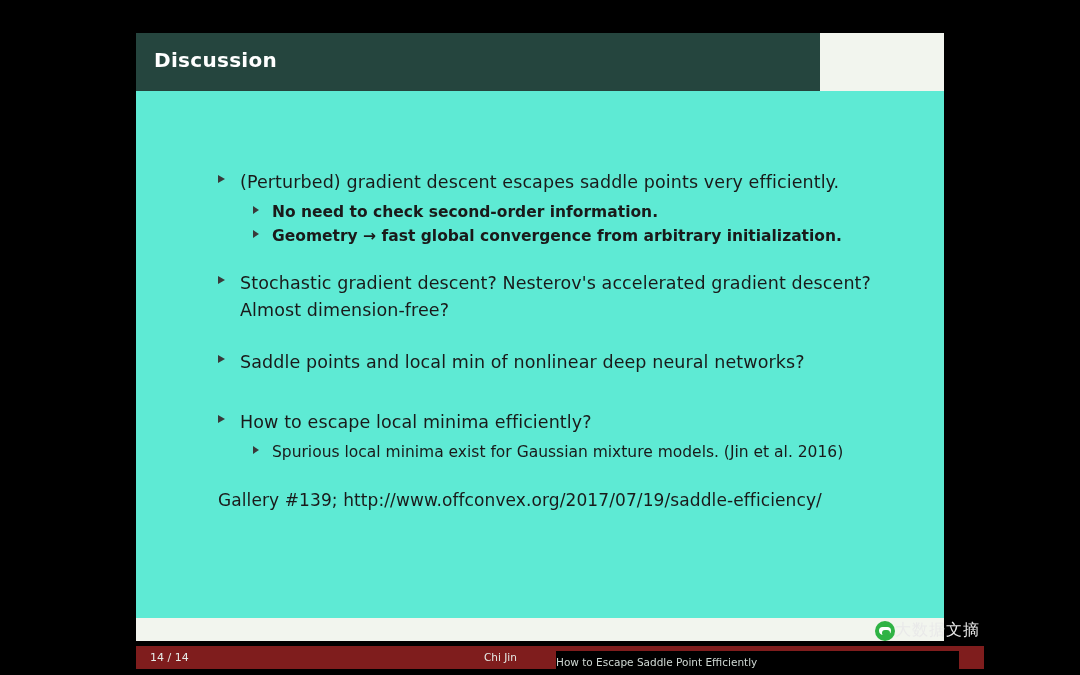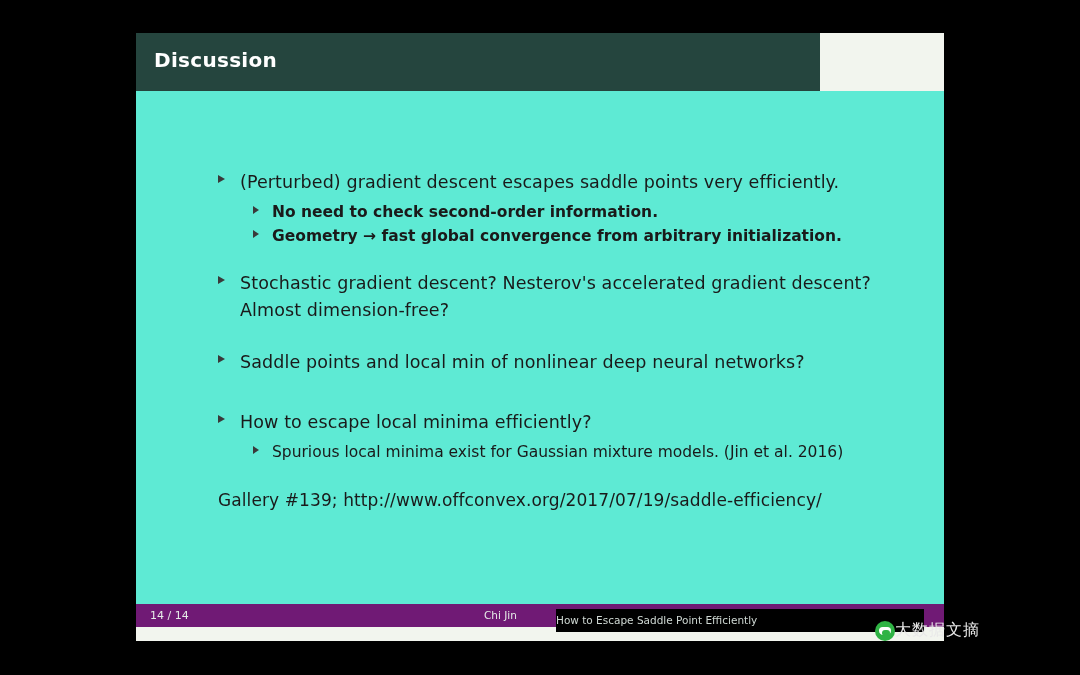--- a/index.html
+++ b/index.html
@@ -112,25 +112,26 @@
     margin-top: 26px;
     margin-left: 4px;
     font-size: 17px;
     color: #1a1a1a;
     letter-spacing: 0.1px;
   }
   
   #slide-footer {
     position: absolute;
     left: 0;
-    top: 571px;
+    top: 613px;
     width: 808px;
     height: 23px;
-    background: #701a75;
+    background: #7f1d1d;
     color: #d8e2dc;
+    padding-left: 40px;
   }
   #footer-page {
     position: absolute;
     left: 14px;
     top: 5px;
     font-size: 11px;
     color: #e6ece8;
     font-family: "DejaVu Sans", sans-serif;
   }
   #footer-author {
@@ -138,21 +139,21 @@
     left: 348px;
     top: 5px;
     font-size: 10.5px;
     color: #e6ece8;
     font-family: "DejaVu Sans", sans-serif;
   }
   #footer-talk {
     position: absolute;
     left: 420px;
     top: 5px;
-    width: 368px;
+    width: 403px;
     height: 23px;
     background: #000000;
     color: #cfd8d3;
     font-size: 10.5px;
     padding-left: 0;
   }
   #footer-talk-inner {
     position: absolute;
     left: 0px;
     top: 5px;

